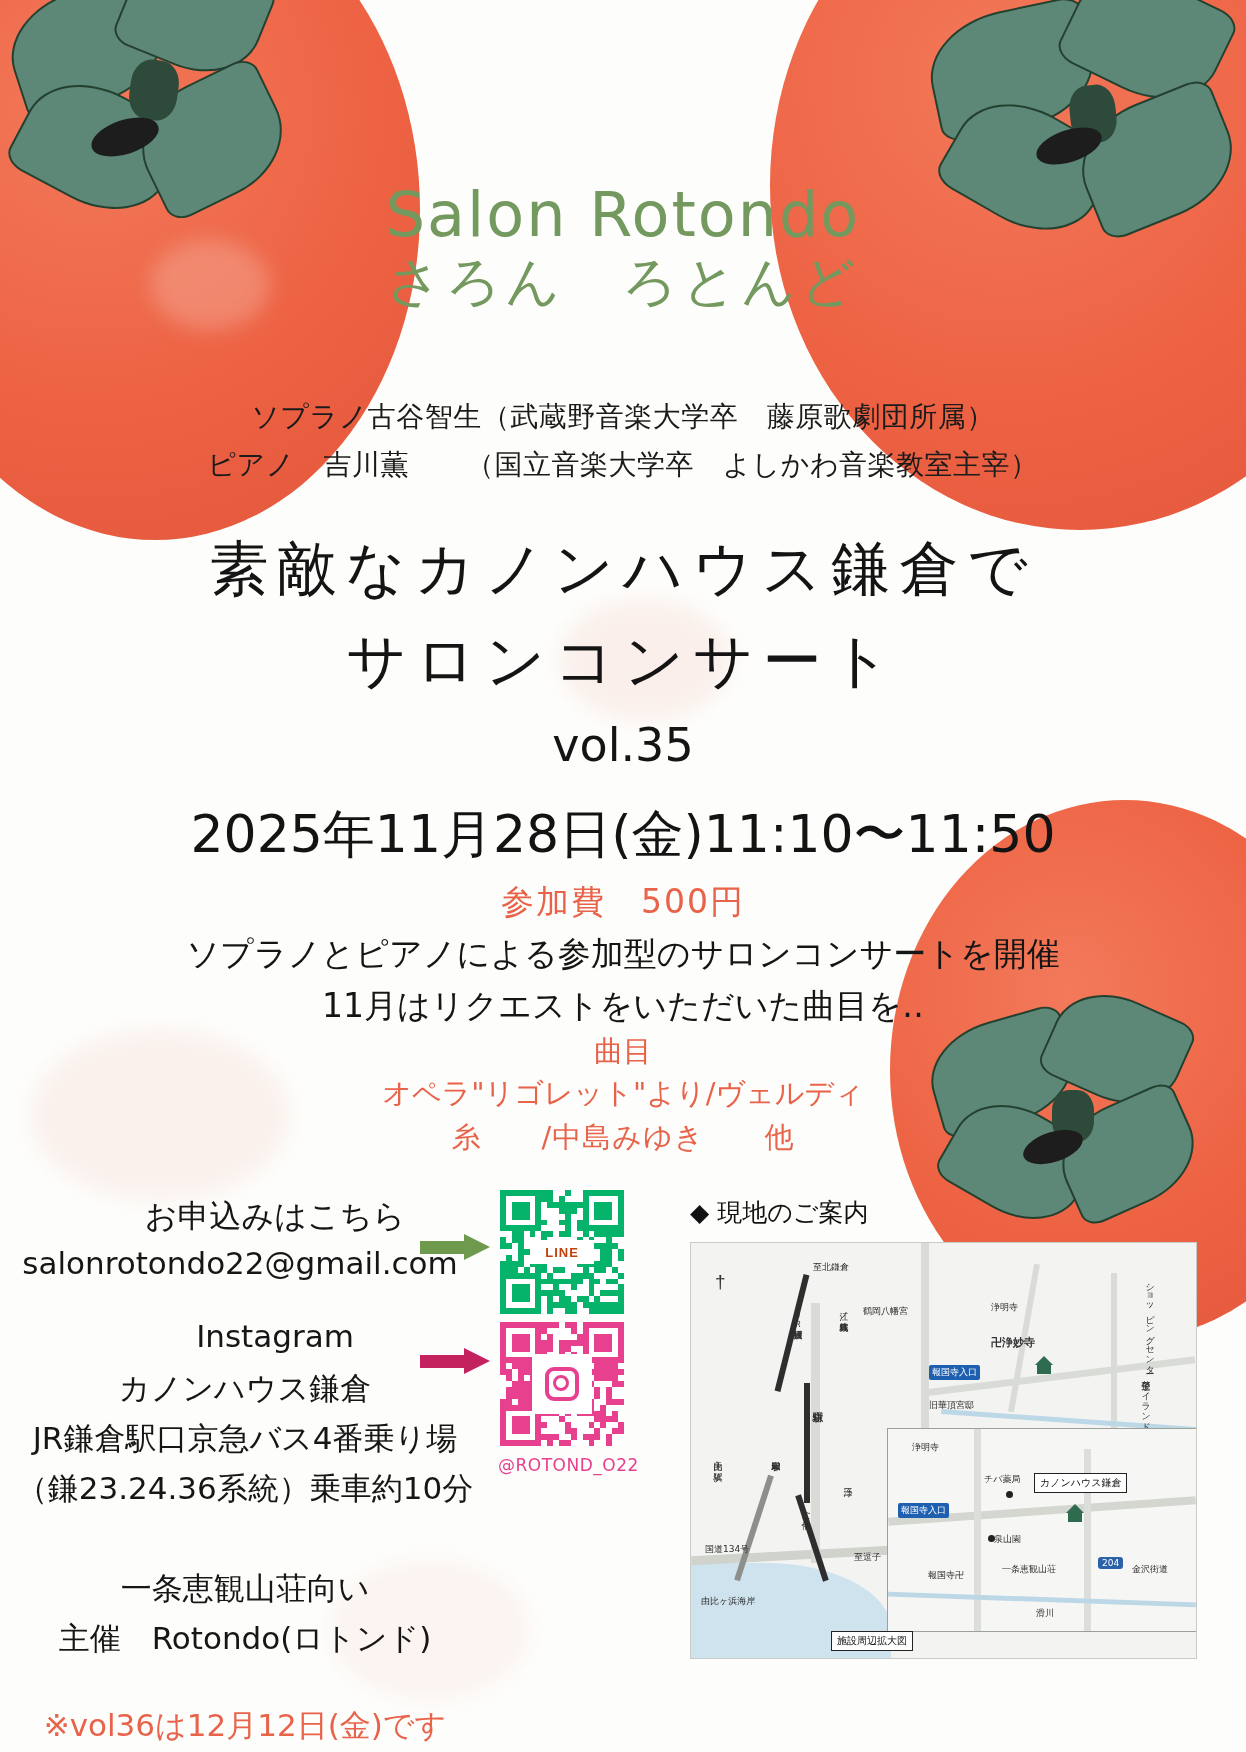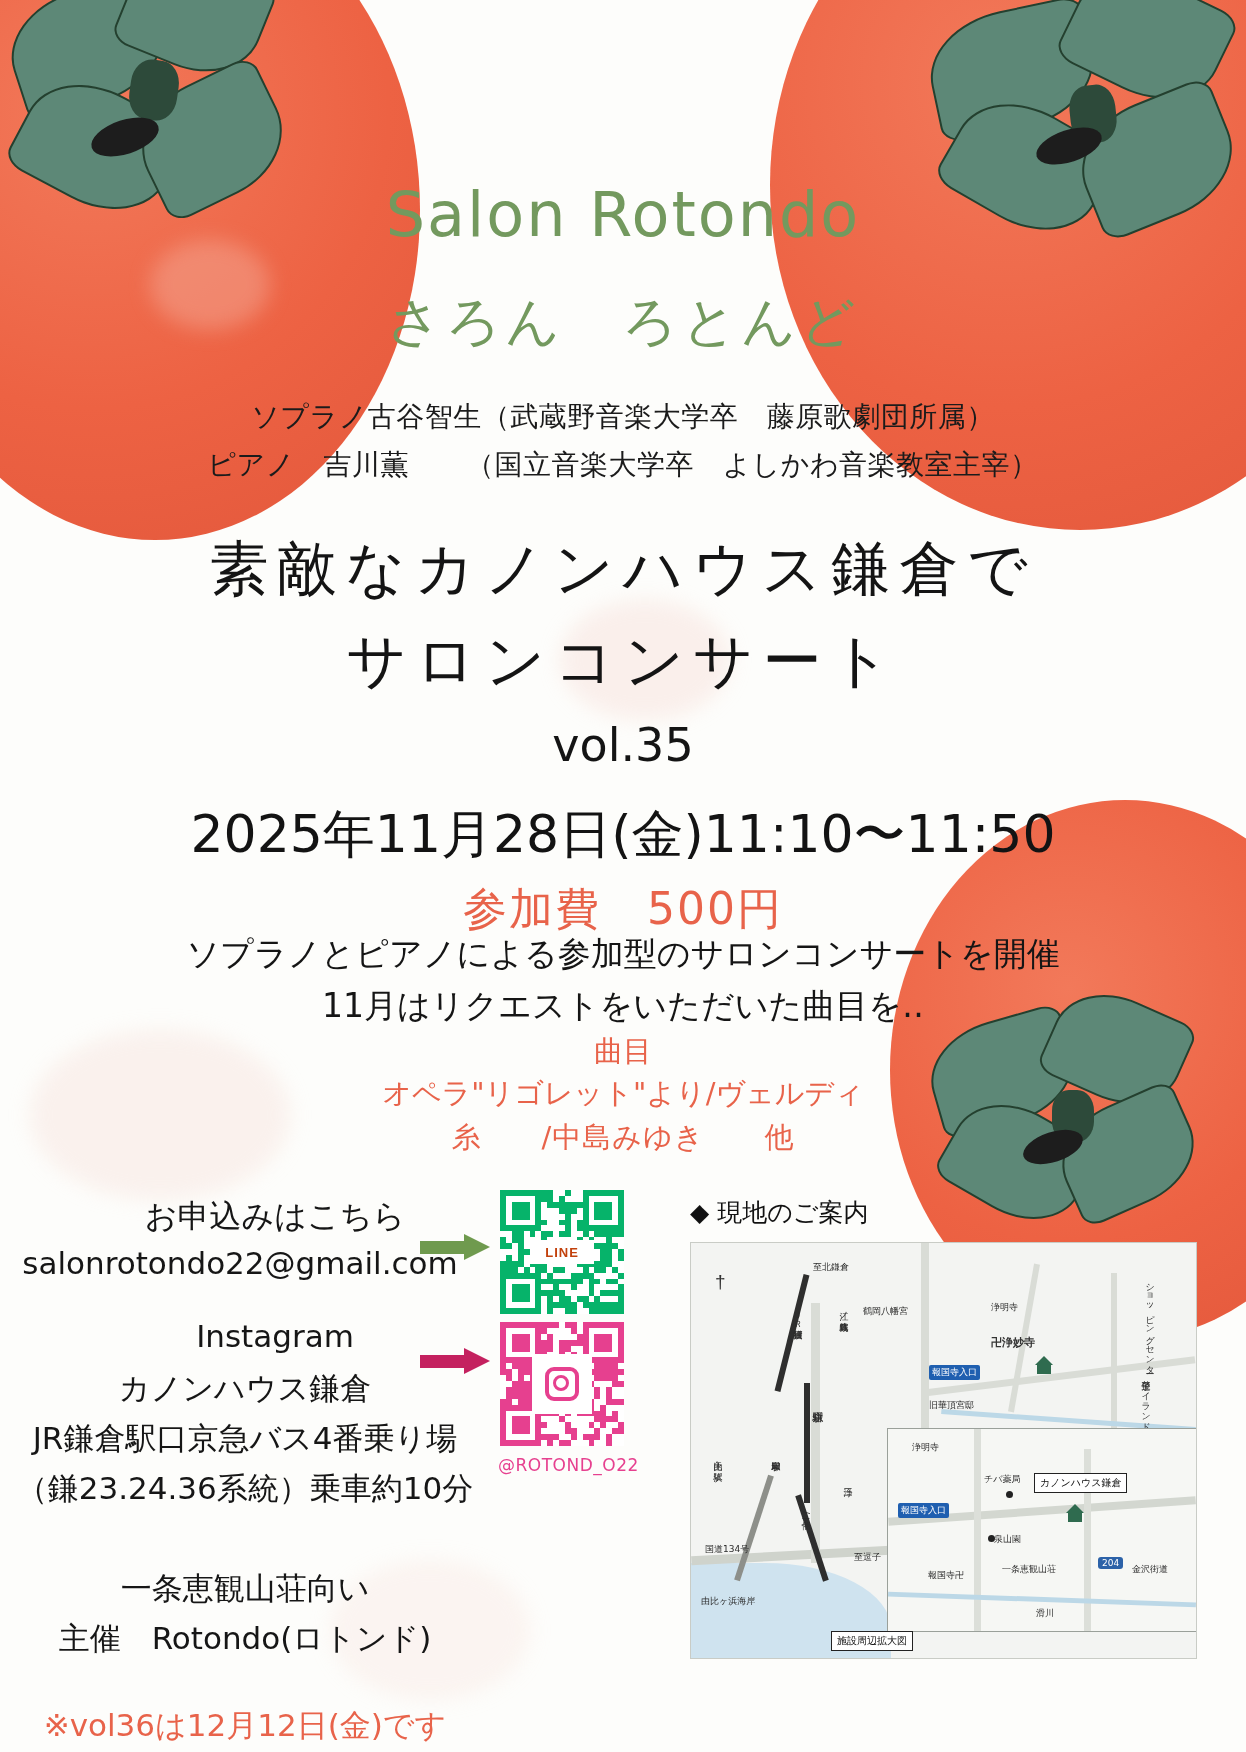--- a/index.html
+++ b/index.html
@@ -76,21 +76,20 @@
     font-weight: 400;
   }
   .title-jp {
     position: absolute;
     top: 246px; left: 0; right: 0;
     text-align: center;
     font-size: 54px;
     letter-spacing: 4px;
     color: #73995e;
     font-family: "DejaVu Sans", sans-serif;
-    margin-top: 40px;
   }
 
   .performer {
     position: absolute;
     left: 0; right: 0;
     text-align: center;
     font-size: 28px;
     color: #1b1b1b;
     letter-spacing: 0.5px;
     font-family: "DejaVu Sans", sans-serif;
@@ -126,21 +125,21 @@
     font-size: 52px;
     color: #131313;
     letter-spacing: 0px;
     font-family: "DejaVu Sans", sans-serif;
   }
 
   .fee {
     position: absolute;
     top: 880px; left: 0; right: 0;
     text-align: center;
-    font-size: 44px;
+    font-size: 33px;
     color: #e8634a;
     letter-spacing: 2px;
     font-family: "DejaVu Sans", sans-serif;
   }
 
   .desc {
     position: absolute;
     left: 0; right: 0;
     text-align: center;
     font-size: 33px;

